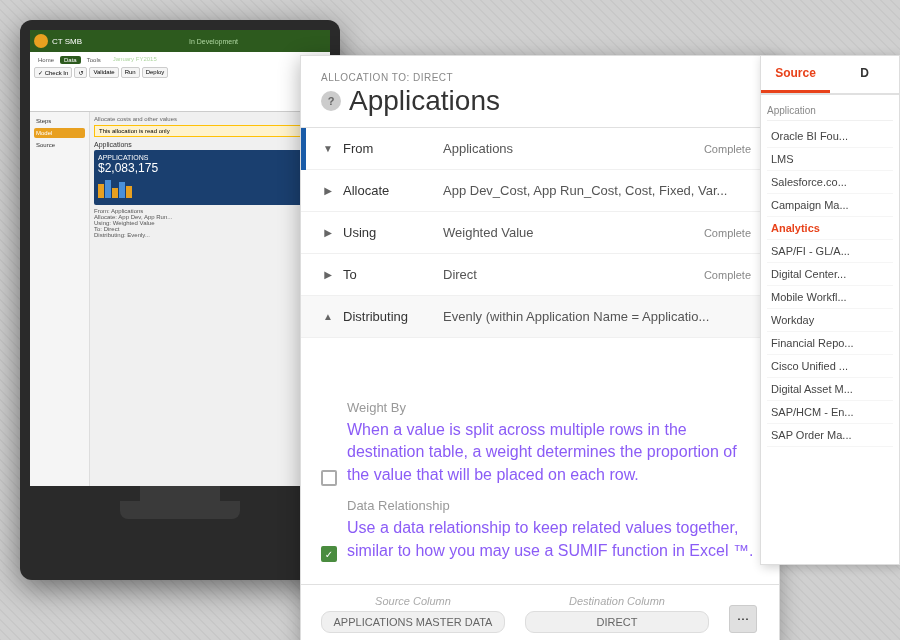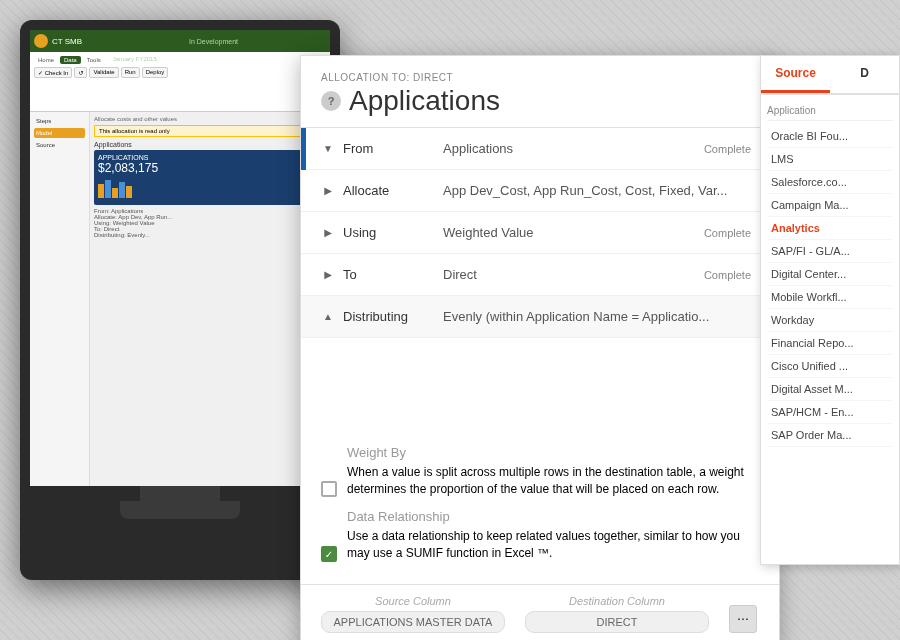--- a/index.html
+++ b/index.html
@@ -308,22 +308,22 @@
       color: white;
       font-size: 10px;
     }
     .checkbox-label {
       font-size: 13px;
       color: #999;
       font-weight: 500;
       margin-bottom: 4px;
     }
     .checkbox-desc {
-      font-size: 12px;
-      color: #000000;
+      font-size: 16px;
+      color: #8b5cf6;
       line-height: 1.4;
     }
 
     
     .dialog-footer {
       border-top: 1px solid #e0e0e0;
       padding: 10px 20px;
     }
     .footer-columns {
       display: flex;

